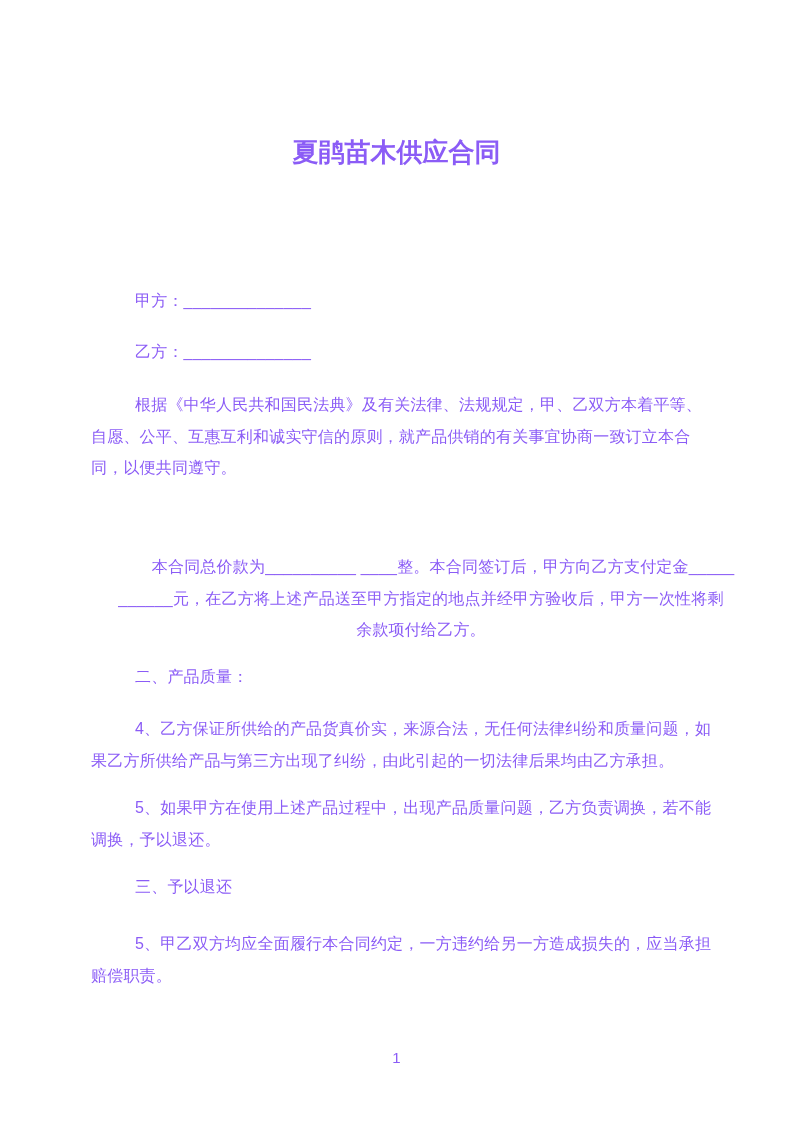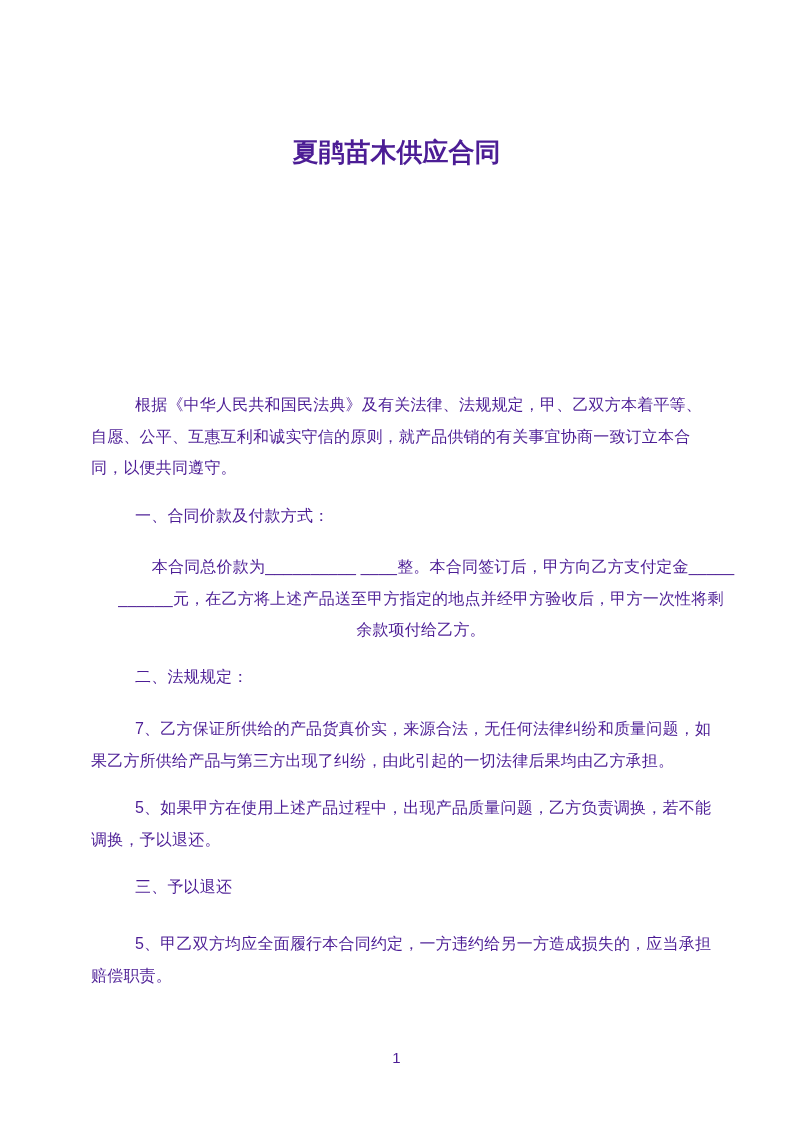--- a/index.html
+++ b/index.html
@@ -5,21 +5,21 @@
   html, body {
     margin: 0;
     padding: 0;
     background: #ffffff;
   }
   .page {
     position: relative;
     width: 793px;
     height: 1122px;
     background: #ffffff;
-    color: #4c1d95;
+    color: #8b5cf6;
     font-family: "Liberation Sans", sans-serif;
     overflow: hidden;
   }
   .doc-title {
     position: absolute;
     top: 134px;
     left: 0;
     width: 793px;
     text-align: center;
     font-size: 26px;
@@ -57,35 +57,36 @@
     line-height: 24px;
   }
 </style>
 </head>
 <body>
 
 <div class="page">
 
   <div class="doc-title">夏鹃苗木供应合同</div>
 
+  <div class="doc-block b-party-a">甲方：______________</div>
 
+  <div class="doc-block b-party-b">乙方：______________</div>
 
   <div class="doc-block b-preamble">根据《中华人民共和国民法典》及有关法律、法规规定，甲、乙双方本着平等、
 自愿、公平、互惠互利和诚实守信的原则，就产品供销的有关事宜协商一致订立本合
 同，以便共同遵守。</div>
 
-  <div class="doc-block b-h1">一、合同价款及付款方式：</div>
 
   <div class="doc-block b-price">本合同总价款为__________ ____整。本合同签订后，甲方向乙方支付定金_____
 ______元，在乙方将上述产品送至甲方指定的地点并经甲方验收后，甲方一次性将剩
 余款项付给乙方。</div>
 
-  <div class="doc-block b-h2">二、法规规定：</div>
+  <div class="doc-block b-h2">二、产品质量：</div>
 
-  <div class="doc-block b-q1">7、乙方保证所供给的产品货真价实，来源合法，无任何法律纠纷和质量问题，如
+  <div class="doc-block b-q1">4、乙方保证所供给的产品货真价实，来源合法，无任何法律纠纷和质量问题，如
 果乙方所供给产品与第三方出现了纠纷，由此引起的一切法律后果均由乙方承担。</div>
 
   <div class="doc-block b-q2">5、如果甲方在使用上述产品过程中，出现产品质量问题，乙方负责调换，若不能
 调换，予以退还。</div>
 
   <div class="doc-block b-h3">三、予以退还</div>
 
   <div class="doc-block b-breach">5、甲乙双方均应全面履行本合同约定，一方违约给另一方造成损失的，应当承担
 赔偿职责。</div>
 

